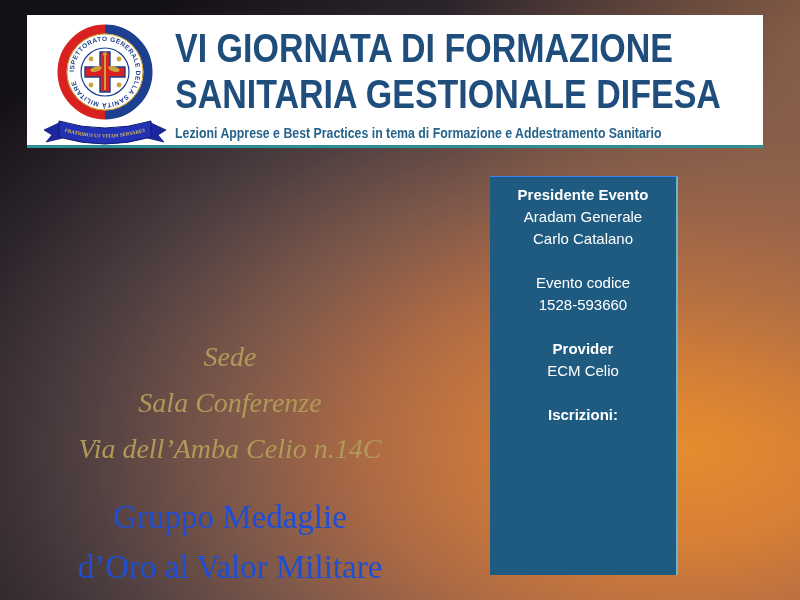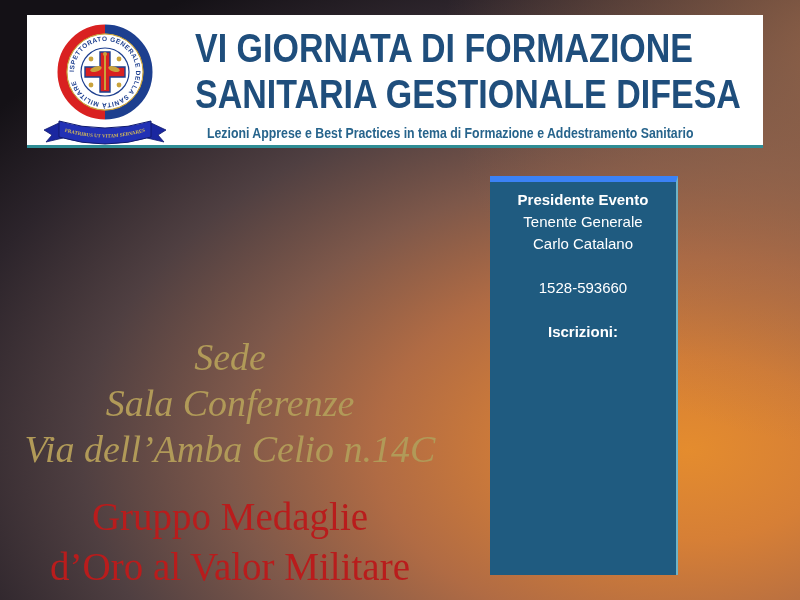--- a/index.html
+++ b/index.html
@@ -10,44 +10,44 @@
       radial-gradient(90% 120% at 105% 8%, rgba(154,104,74,.85), rgba(154,104,74,0) 55%),
       radial-gradient(115% 95% at 86% 75%,
         #e48c2e 0%, #d67f36 16%, #b06b44 34%, #7e584a 50%,
         #4f3f41 66%, #2c242b 82%, #141116 96%);
   }
   .banner{
     position:absolute;left:27px;top:15px;width:736px;height:130px;
     background:#ffffff;border-bottom:3px solid #2e8d95;box-sizing:content-box;
   }
   .logo-wrap{position:absolute;left:10px;top:9px;width:136px;height:122px;}
-  .title-block{position:absolute;left:168px;top:10px;width:580px;text-align:center;}
+  .title-block{position:absolute;left:148px;top:10px;width:580px;}
   .title-line{
     font-weight:bold;font-size:40px;line-height:46px;color:#1f4e7c;
     transform:scaleX(.85);transform-origin:left top;white-space:nowrap;
     letter-spacing:0px;
   }
   .subtitle{
     margin-top:8px;font-weight:bold;font-size:14px;color:#27648c;
     transform:scaleX(.88);transform-origin:left top;white-space:nowrap;
   }
   .venue{
     position:absolute;left:10px;top:334px;width:440px;text-align:center;
     font-family:"Liberation Serif",serif;
   }
   .venue-italic{
-    font-style:italic;font-size:38px;line-height:46px;color:#b19a58;font-weight:500;
+    font-style:italic;font-size:28px;line-height:46px;color:#b19a58;font-weight:500;
   }
   .venue-upright{
-    margin-top:22px;font-size:39px;line-height:46px;color:#b91c1c;
+    margin-top:22px;font-size:33px;line-height:46px;color:#1d4ed8;
   }
   .infobox{
     position:absolute;left:490px;top:176px;width:188px;height:399px;
     background:#1f5b80;color:#ffffff;text-align:center;
-    border-right:2px solid #6fb3c6;border-top:6px solid #3b82f6;
+    border-right:2px solid #6fb3c6;border-top:1px solid #3b82f6;
     box-sizing:border-box;padding-top:7px;
   }
   .ib-section{margin-bottom:22px;}
   .ib-line{font-size:15px;line-height:22px;white-space:pre-wrap;}
   .bold{font-weight:bold;}
 </style>
 </head>
 <body>
 
 <div class="banner">
@@ -110,22 +110,27 @@
   <div class="venue-italic">Sede</div>
   <div class="venue-italic">Sala Conferenze</div>
   <div class="venue-italic">Via dell’Amba Celio n.14C</div>
   <div class="venue-upright">Gruppo Medaglie</div>
   <div class="venue-upright" style="margin-top:4px;">d’Oro al Valor Militare</div>
 </div>
 
 <div class="infobox">
   <div class="ib-section">
     <div class="ib-line bold">Presidente Evento</div>
-    <div class="ib-line">Tenente Generale</div>
+    <div class="ib-line">Aradam Generale</div>
     <div class="ib-line">Carlo Catalano</div>
   </div>
   <div class="ib-section">
+    <div class="ib-line">Evento codice</div>
     <div class="ib-line">1528-593660</div>
+  </div>
+  <div class="ib-section">
+    <div class="ib-line bold">Provider</div>
+    <div class="ib-line">ECM Celio</div>
   </div>
   <div class="ib-section">
     <div class="ib-line bold">Iscrizioni:</div>
   </div>
 </div>
 
 </body></html>

